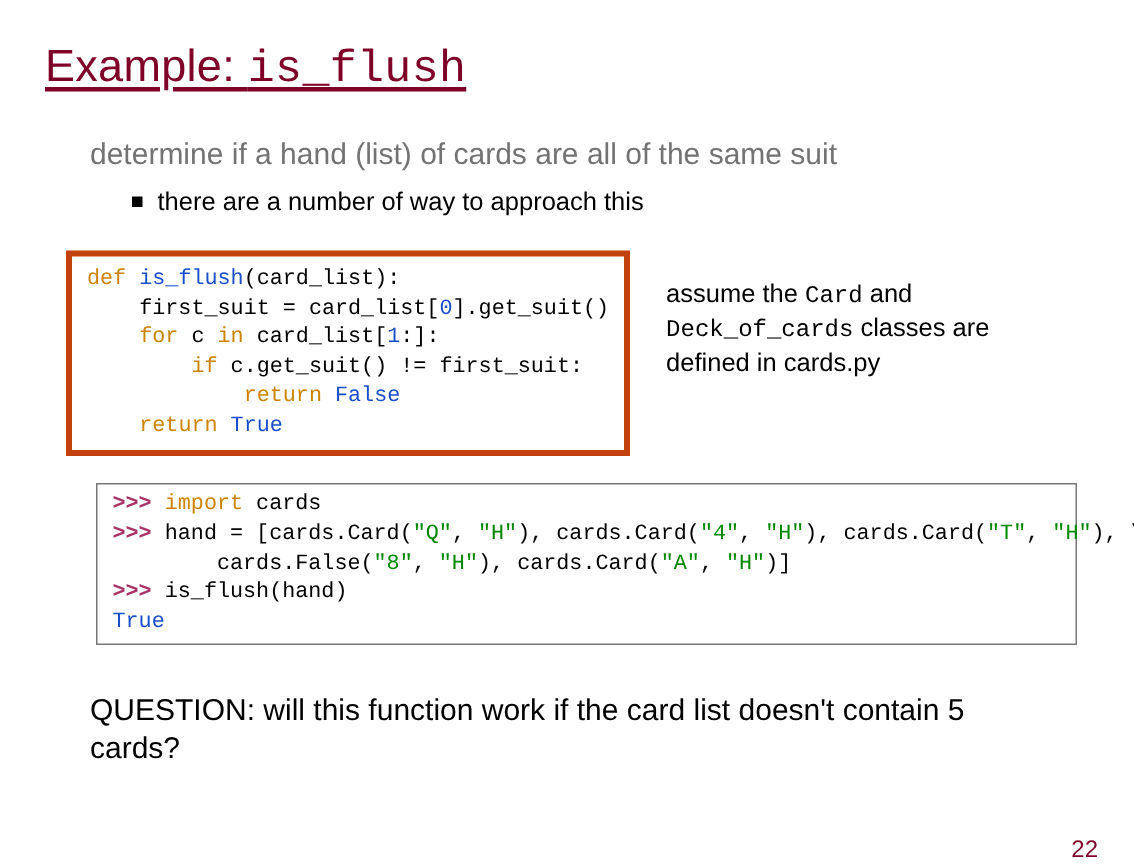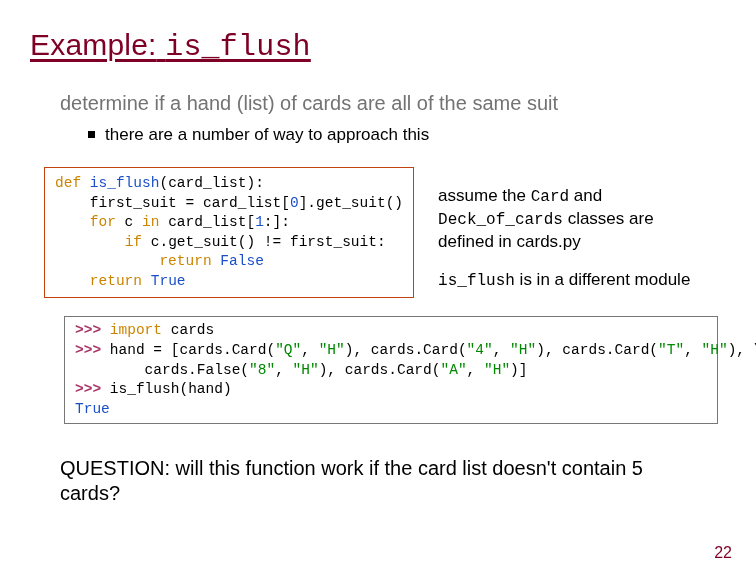--- a/index.html
+++ b/index.html
@@ -36,21 +36,21 @@
   .bullet-row .sq {
     width: 7px; height: 7px; background: #000; margin-top: 6px; flex: 0 0 7px;
   }
   .middle {
     margin-top: 22px;
     display: flex;
     align-items: flex-start;
     gap: 24px;
   }
   .codebox1 {
-    border: 1px solid #c2410c;
+    border: 4px solid #c2410c;
     padding: 6px 10px 6px 10px;
     font-family: "Courier New", Courier, monospace;
     font-size: 14.5px;
     line-height: 1.35;
     white-space: pre;
     margin-left: 14px;
     min-width: 348px;
   }
   .kw-def { color: #cc8400; }
   .kw-ctrl { color: #cc8400; }
@@ -81,21 +81,21 @@
   .question {
     margin-top: 32px;
     margin-left: 30px;
     font-size: 20px;
     color: #000;
     max-width: 640px;
     line-height: 1.25;
   }
   .pagenum {
     position: absolute;
-    bottom: 14px;
+    bottom: 0;
     right: 24px;
     color: #7f0026;
     font-size: 16px;
   }
 </style>
 </head>
 <body>
 
 <div class="title">
   <span class="uline"><span>Example:</span> <span class="mono">is_flush</span></span>
@@ -114,21 +114,20 @@
 <span>    </span><span class="kw-ctrl">for</span><span> c </span><span class="kw-ctrl">in</span><span> card_list[</span><span class="num">1</span><span>:]:</span>
 <span>        </span><span class="kw-ctrl">if</span><span> c.get_suit() != first_suit:</span>
 <span>            </span><span class="kw-ctrl">return</span><span> </span><span class="kw-val">False</span>
 <span>    </span><span class="kw-ctrl">return</span><span> </span><span class="kw-val">True</span></div>
 
   <div class="side-notes">
     <div><span>assume the </span><span class="mono">Card</span><span> and</span></div>
     <div><span class="mono">Deck_of_cards</span><span> classes are</span></div>
     <div>defined in cards.py</div>
     <div class="gap"></div>
-    <div><span class="mono">is_flush</span><span> is in a different module</span></div>
   </div>
 </div>
 
 <div class="codebox2"><span class="prompt">&gt;&gt;&gt; </span><span class="kw-ctrl">import</span><span> cards</span>
 <span class="prompt">&gt;&gt;&gt; </span><span>hand = [cards.Card(</span><span class="str">"Q"</span><span>, </span><span class="str">"H"</span><span>), cards.Card(</span><span class="str">"4"</span><span>, </span><span class="str">"H"</span><span>), cards.Card(</span><span class="str">"T"</span><span>, </span><span class="str">"H"</span><span>), \</span>
 <span>        cards.False(</span><span class="str">"8"</span><span>, </span><span class="str">"H"</span><span>), cards.Card(</span><span class="str">"A"</span><span>, </span><span class="str">"H"</span><span>)]</span>
 <span class="prompt">&gt;&gt;&gt; </span><span>is_flush(hand)</span>
 <span class="kw-val">True</span></div>
 
 <div class="question">QUESTION: will this function work if the card list doesn't contain 5 cards?</div>

